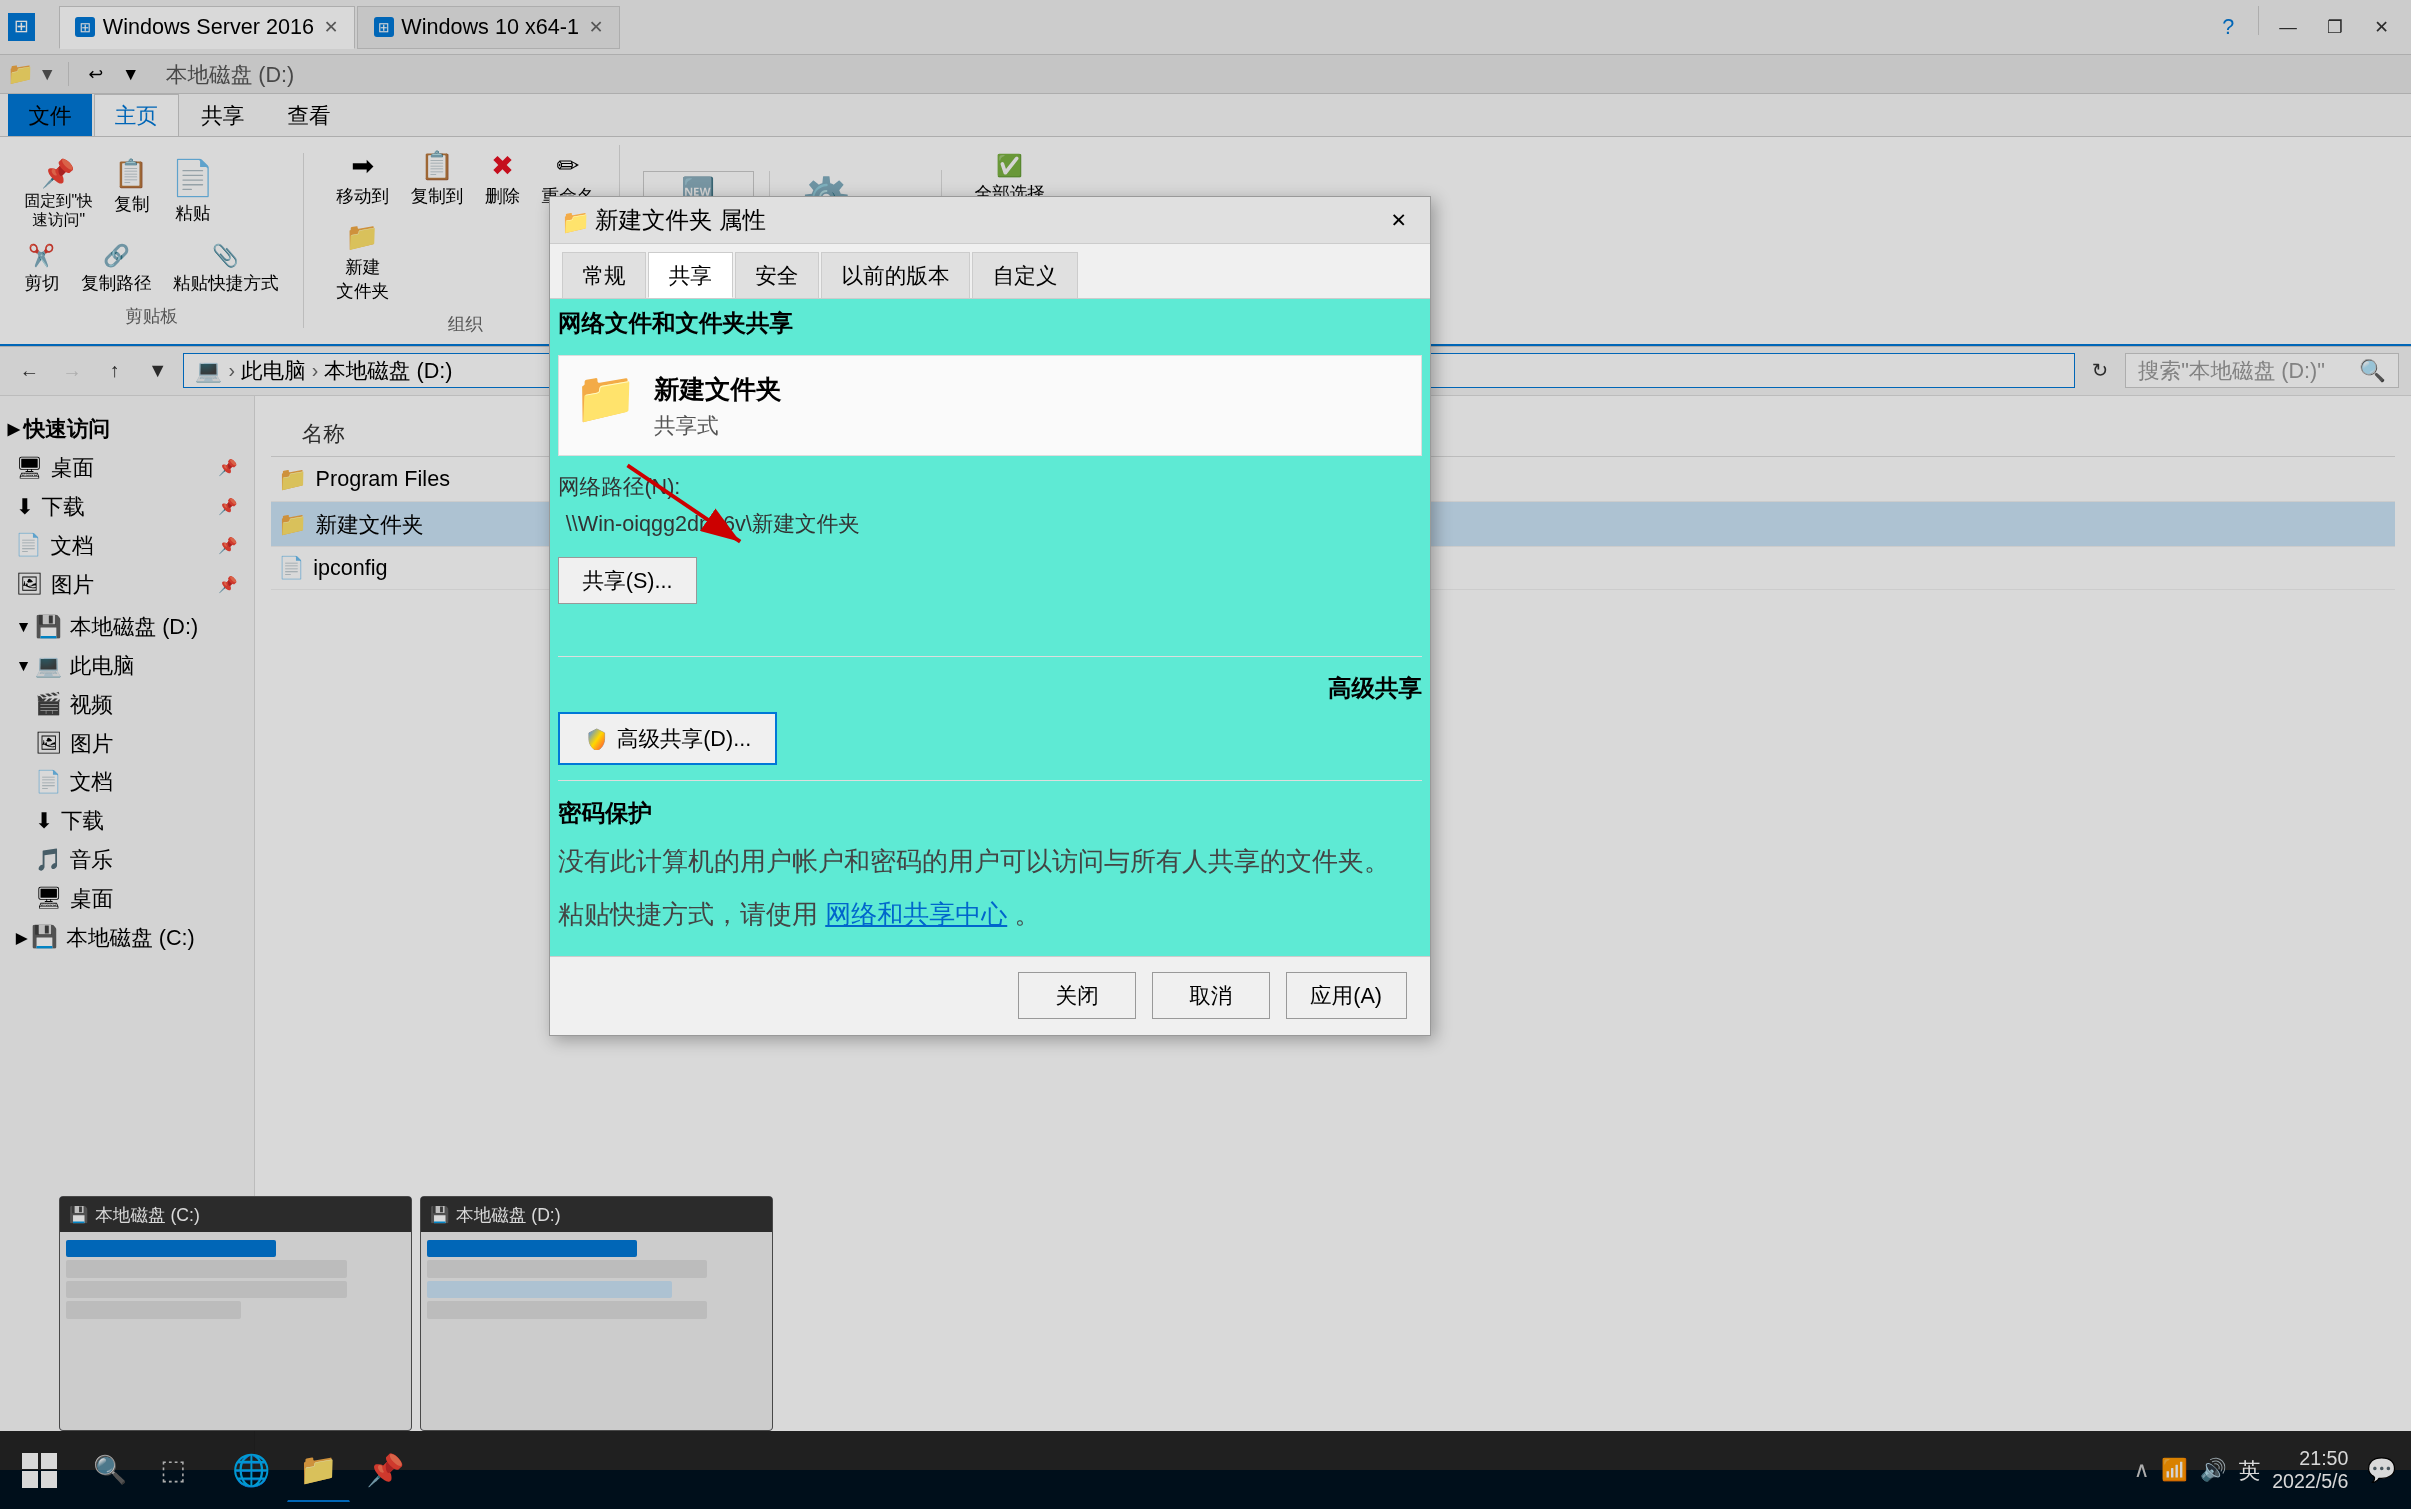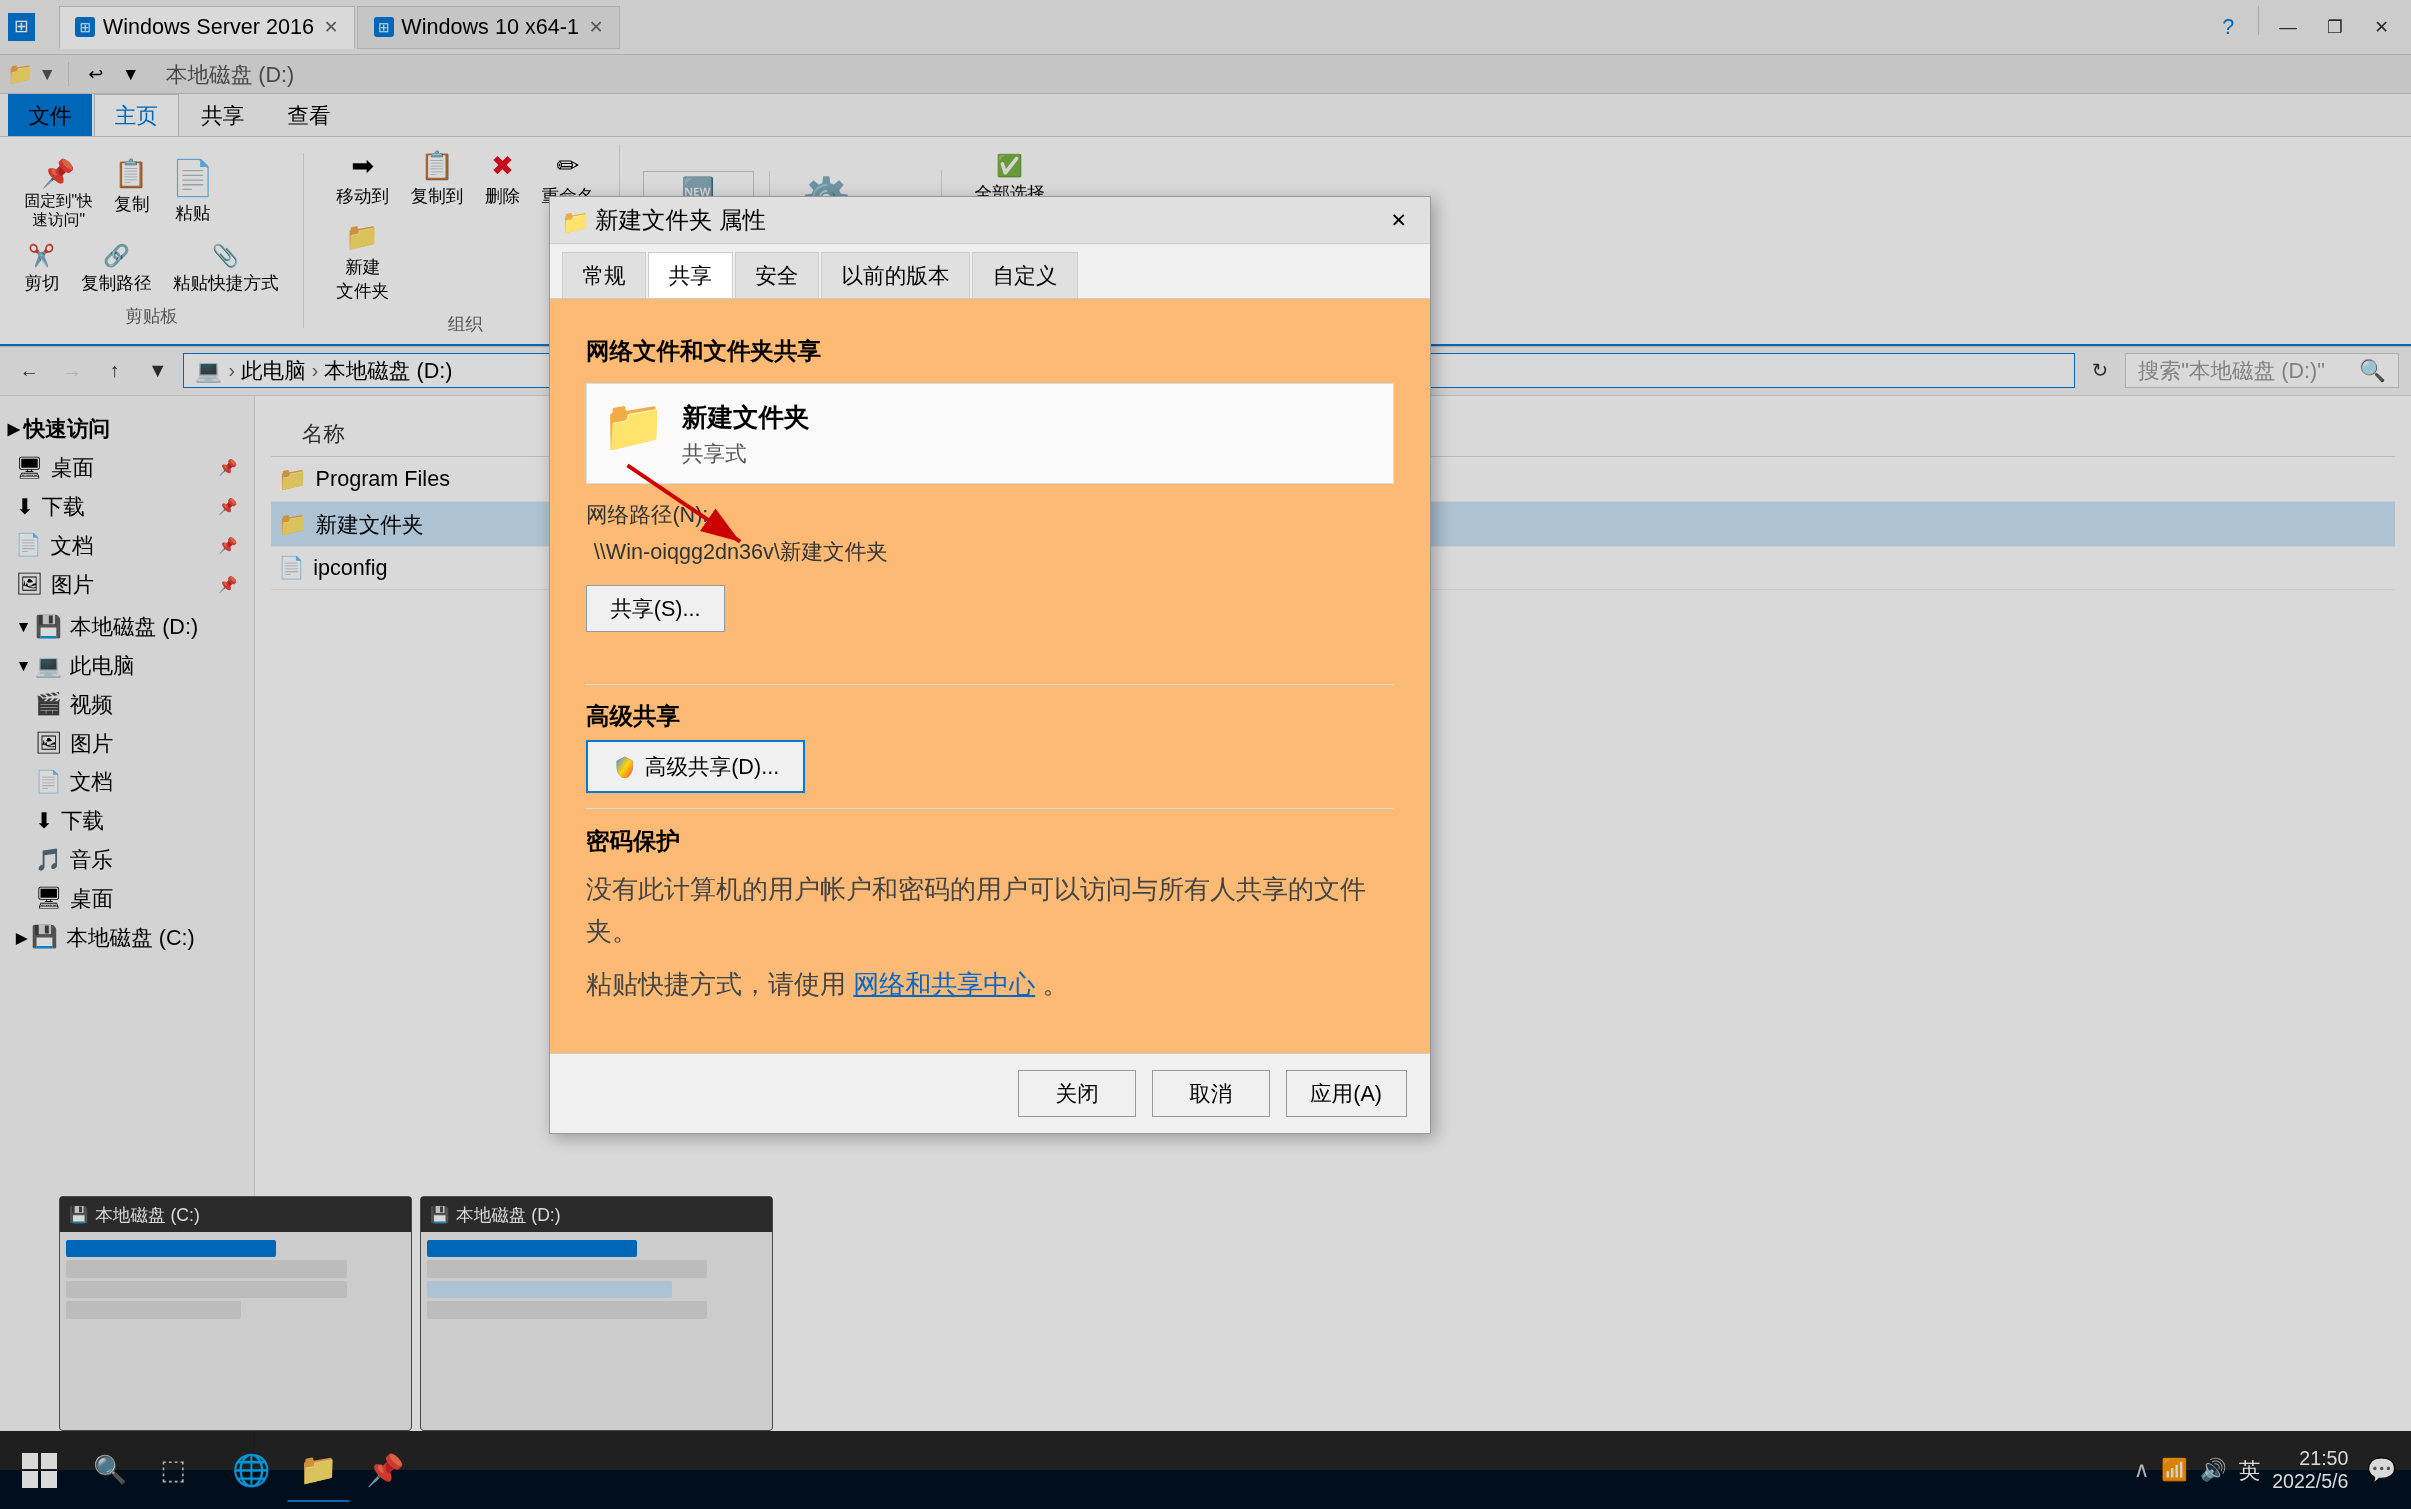--- a/index.html
+++ b/index.html
@@ -355,22 +355,22 @@
       margin-right: 2px;
     }
     .dialog-tab.active {
       background: #fff;
       border-bottom: 1px solid #fff;
       color: #000;
     }
 
     
     .dialog-content {
-      background: #fdba74;
-      padding: 36px;
+      background: #5eead4;
+      padding: 8px;
       min-height: 549px;
     }
     .dialog-section-title {
       font-size: 23.5px;
       font-weight: bold;
       margin-bottom: 15.7px;
     }
     .share-folder-display {
       display: flex;
       align-items: flex-start;
@@ -416,20 +416,21 @@
     }
     .divider {
       height: 1px;
       background: #ddd;
       margin: 15.7px 0;
     }
     .advanced-share-title {
       font-size: 23.5px;
       font-weight: bold;
       margin-bottom: 7.8px;
+      text-align: right;
     }
     .advanced-share-desc {
       font-size: 20.6px;
       color: #444;
       margin-bottom: 19.6px;
       line-height: 1.5;
     }
     .advanced-share-btn {
       display: inline-flex;
       align-items: center;

